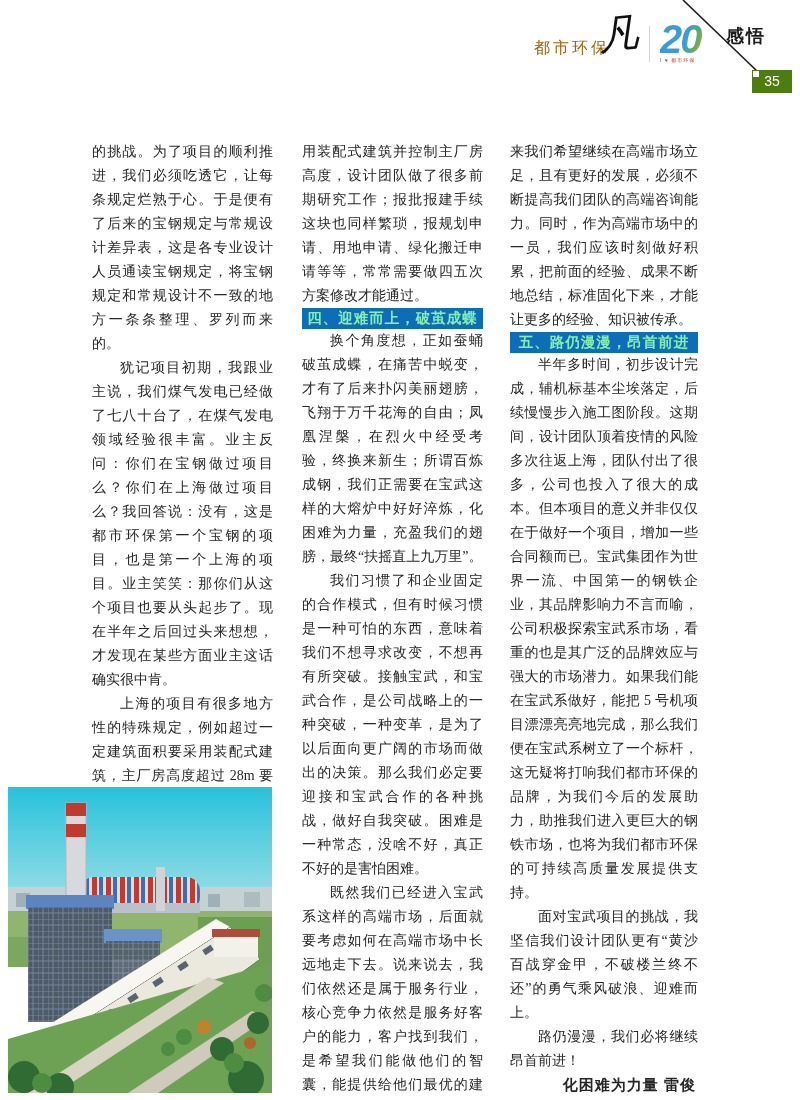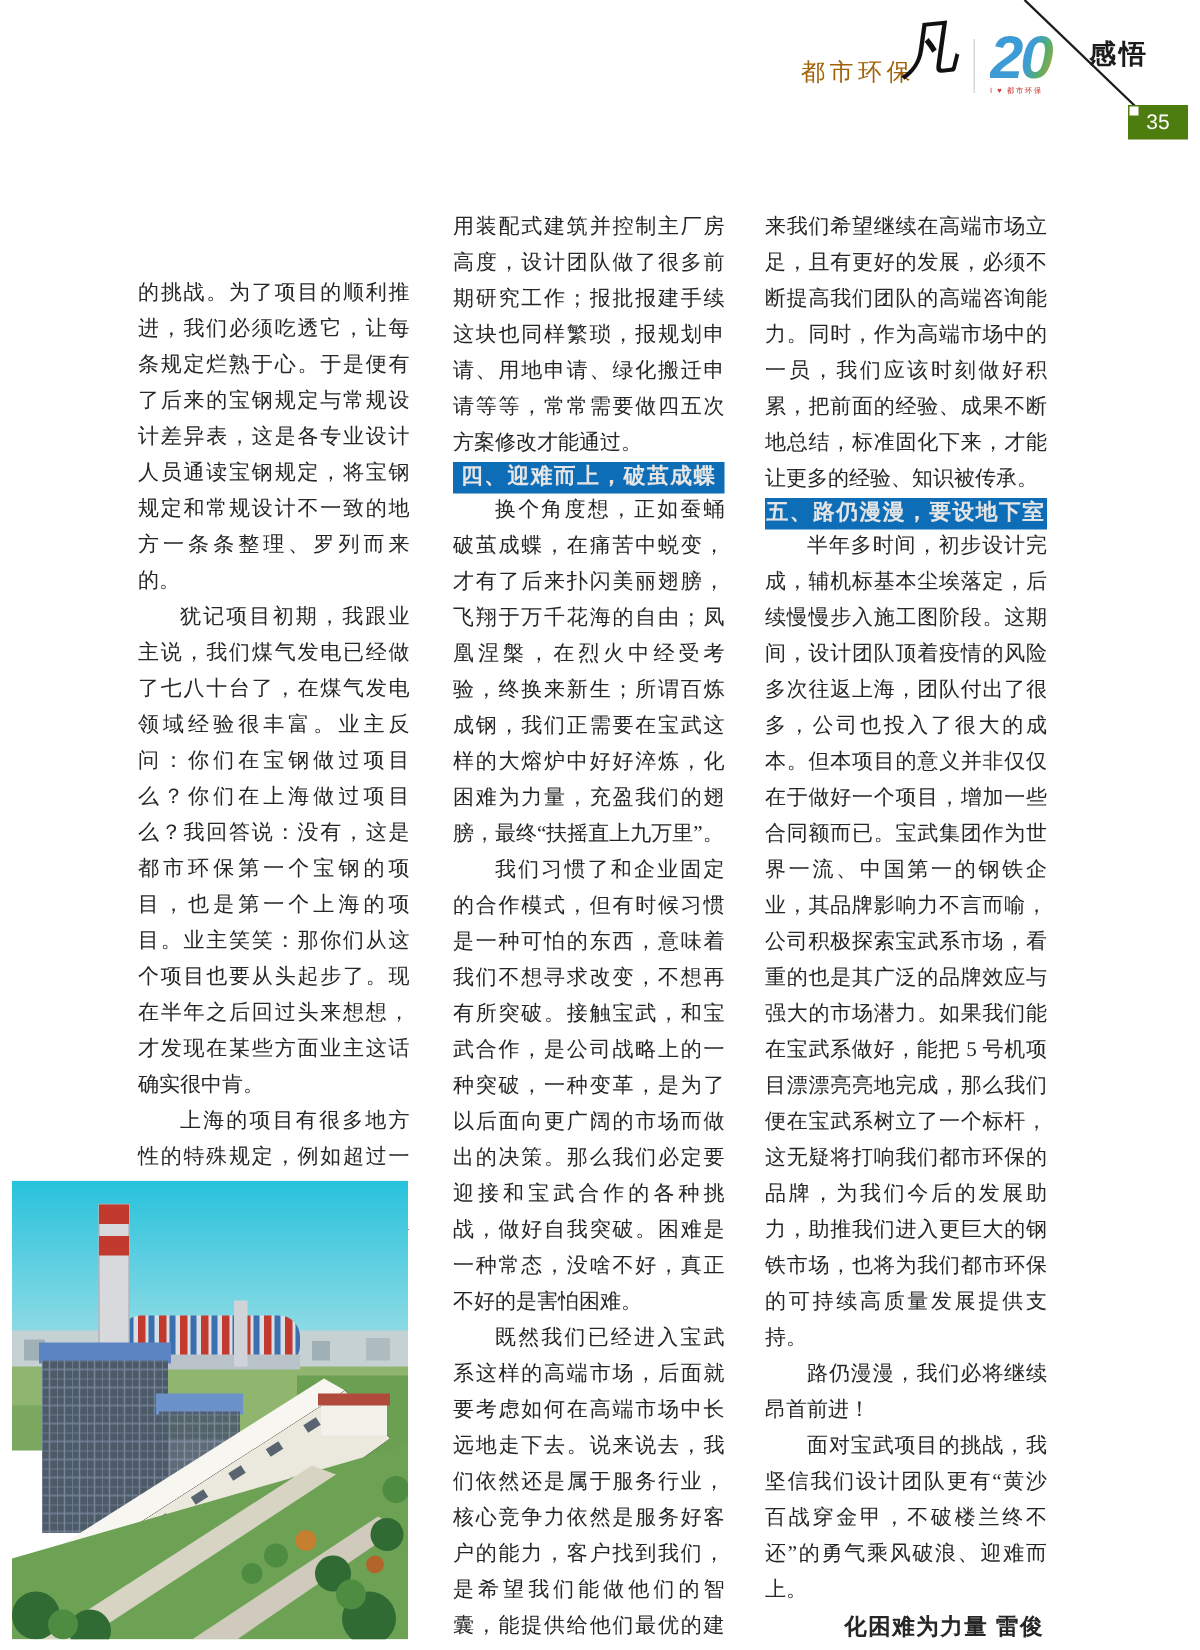--- a/index.html
+++ b/index.html
@@ -24,27 +24,27 @@
     margin-top:3px;letter-spacing:1px;}
   .section-label{position:absolute;left:726px;top:24px;font-family:"Liberation Sans",sans-serif;
     font-weight:bold;font-size:18px;color:#1c1c1c;letter-spacing:2px;}
   .slash{position:absolute;left:678px;top:0;width:90px;height:78px;}
   .pagebadge{position:absolute;left:752px;top:70px;width:40px;height:23px;background:#4d7c0f;
     color:#ffffff;font-family:"Liberation Sans",sans-serif;font-size:14px;line-height:23px;
     text-align:center;}
   .pagebadge .notch{position:absolute;left:1px;top:1px;width:6px;height:6px;background:#ffffff;}
   
   .col{position:absolute;top:140px;font-size:14px;line-height:24px;text-align:justify;}
-  #col1{left:92px;width:181px;margin-top:44px;}
+  #col1{left:92px;width:181px;}
   #col2{left:302px;width:181px;}
   #col3{left:510px;width:188px;}
   .col p{margin:0;}
   .indent{text-indent:2em;}
   .section-heading{
-    margin:42px 0 10px 0;background:#0d6db7;color:#e5e5e5;text-align:center;
+    margin:42px 0 10px 0;background:#0d6db7;color:#86efac;text-align:center;
     font-family:"Liberation Sans",sans-serif;font-weight:bold;font-size:14.5px;
     line-height:21px;height:21px;letter-spacing:1px;text-indent:0;}
   .signature{margin-top:12px;text-align:right;font-family:"Liberation Sans",sans-serif;
     font-weight:bold;font-size:15px;letter-spacing:1px;padding-right:2px;}
   
   .photo{position:absolute;left:8px;top:787px;width:264px;height:306px;overflow:hidden;}
   .photo svg{display:block;}
 </style>
 </head>
 <body>
@@ -76,24 +76,24 @@
 <div class="col" id="col2">
   <p>用装配式建筑并控制主厂房高度，设计团队做了很多前期研究工作；报批报建手续这块也同样繁琐，报规划申请、用地申请、绿化搬迁申请等等，常常需要做四五次方案修改才能通过。</p>
   <p class="section-heading">四、迎难而上，破茧成蝶</p>
   <p class="indent">换个角度想，正如蚕蛹破茧成蝶，在痛苦中蜕变，才有了后来扑闪美丽翅膀，飞翔于万千花海的自由；凤凰涅槃，在烈火中经受考验，终换来新生；所谓百炼成钢，我们正需要在宝武这样的大熔炉中好好淬炼，化困难为力量，充盈我们的翅膀，最终“扶摇直上九万里”。</p>
   <p class="indent">我们习惯了和企业固定的合作模式，但有时候习惯是一种可怕的东西，意味着我们不想寻求改变，不想再有所突破。接触宝武，和宝武合作，是公司战略上的一种突破，一种变革，是为了以后面向更广阔的市场而做出的决策。那么我们必定要迎接和宝武合作的各种挑战，做好自我突破。困难是一种常态，没啥不好，真正不好的是害怕困难。</p>
   <p class="indent">既然我们已经进入宝武系这样的高端市场，后面就要考虑如何在高端市场中长远地走下去。说来说去，我们依然还是属于服务行业，核心竞争力依然是服务好客户的能力，客户找到我们，是希望我们能做他们的智囊，能提供给他们最优的建议及产品。所以，如果未</p>
 </div>
 
 <div class="col" id="col3">
   <p>来我们希望继续在高端市场立足，且有更好的发展，必须不断提高我们团队的高端咨询能力。同时，作为高端市场中的一员，我们应该时刻做好积累，把前面的经验、成果不断地总结，标准固化下来，才能让更多的经验、知识被传承。</p>
-  <p class="section-heading">五、路仍漫漫，要设地下室</p>
+  <p class="section-heading">五、路仍漫漫，昂首前进</p>
   <p class="indent">半年多时间，初步设计完成，辅机标基本尘埃落定，后续慢慢步入施工图阶段。这期间，设计团队顶着疫情的风险多次往返上海，团队付出了很多，公司也投入了很大的成本。但本项目的意义并非仅仅在于做好一个项目，增加一些合同额而已。宝武集团作为世界一流、中国第一的钢铁企业，其品牌影响力不言而喻，公司积极探索宝武系市场，看重的也是其广泛的品牌效应与强大的市场潜力。如果我们能在宝武系做好，能把 5 号机项目漂漂亮亮地完成，那么我们便在宝武系树立了一个标杆，这无疑将打响我们都市环保的品牌，为我们今后的发展助力，助推我们进入更巨大的钢铁市场，也将为我们都市环保的可持续高质量发展提供支持。</p>
+  <p class="indent">面对宝武项目的挑战，我坚信我们设计团队更有“黄沙百战穿金甲，不破楼兰终不还”的勇气乘风破浪、迎难而上。</p>
   <p class="indent">路仍漫漫，我们必将继续昂首前进！</p>
-  <p class="indent">面对宝武项目的挑战，我坚信我们设计团队更有“黄沙百战穿金甲，不破楼兰终不还”的勇气乘风破浪、迎难而上。</p>
   <p class="signature">化困难为力量 雷俊</p>
 </div>
 
 <div class="photo">
   <svg width="264" height="306" viewBox="0 0 264 306">
     <defs>
       <linearGradient id="sky" x1="0" y1="0" x2="0" y2="1">
         <stop offset="0" stop-color="#27c2dc"></stop>
         <stop offset="0.7" stop-color="#9fdfe6"></stop>
         <stop offset="1" stop-color="#e3f3f0"></stop>

